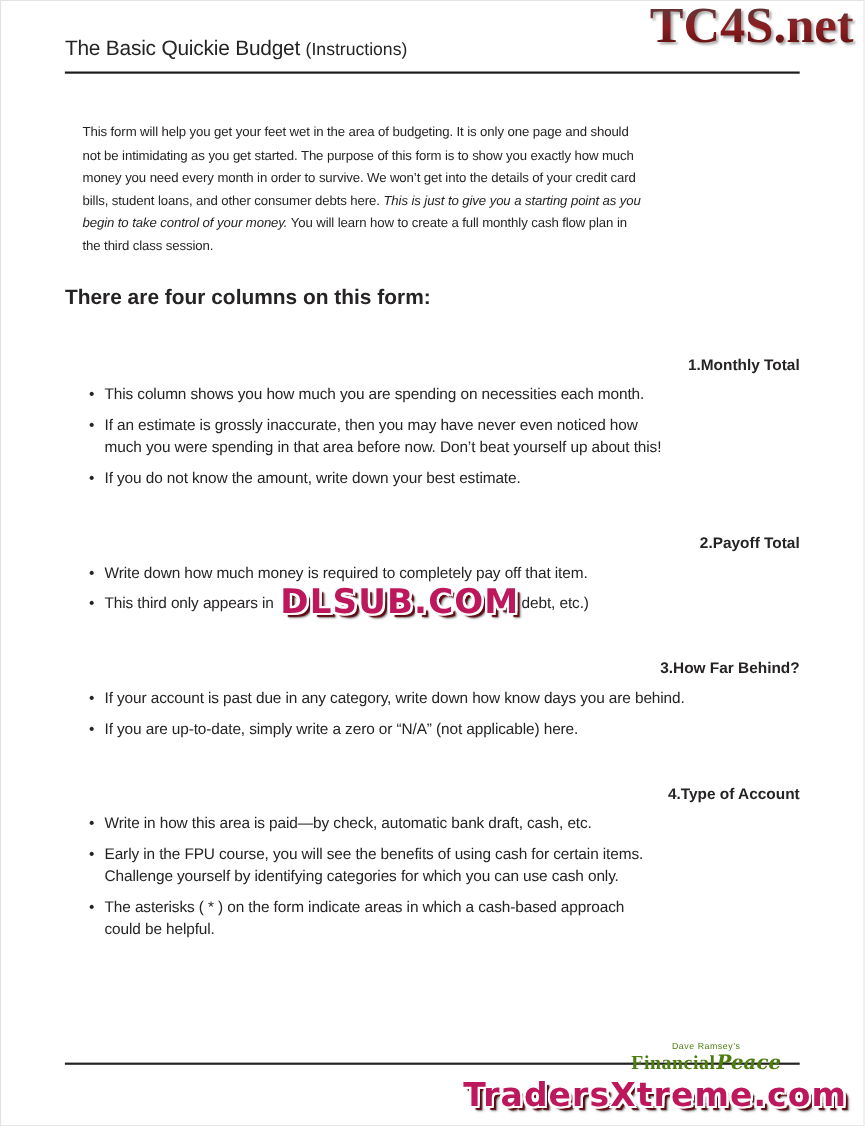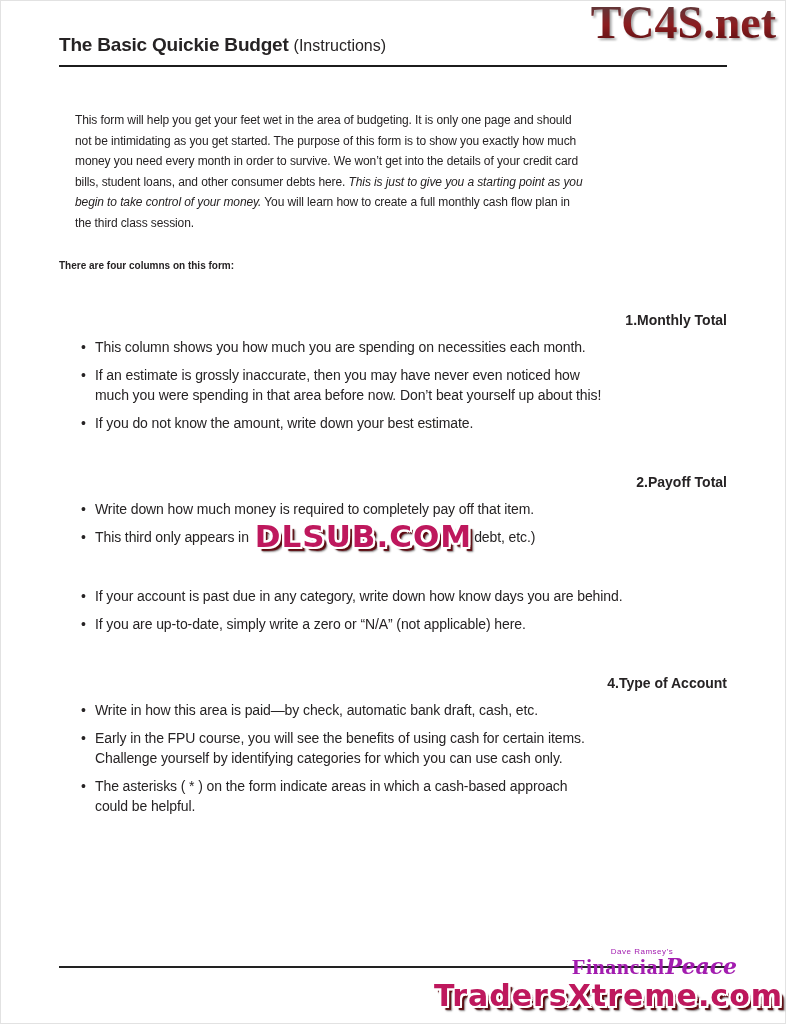--- a/index.html
+++ b/index.html
@@ -7,28 +7,28 @@
     position:relative; width:786px; height:1024px; margin:0 auto;
     background:#ffffff; overflow:hidden;
     box-shadow: inset 0 0 0 1px #e2e2e2;
     font-family:"Liberation Sans", sans-serif;
     color:#262324;
   }
   .content { position:absolute; left:59px; top:0; width:668px; }
 
   
   .title-row { margin-top:33px; line-height:24px; }
-  .doc-title { font-size:19px; font-weight:bold; letter-spacing:-0.2px; }
+  .doc-title { font-size:19px; font-weight:normal; letter-spacing:-0.2px; }
   .doc-subtitle { font-size:16px; font-weight:normal; margin-left:5px; }
   .title-rule { border:0; border-top:2px solid #1c1c1c; margin:7px 0 0 0; }
 
   
   .intro { margin:43px 0 0 16px; font-size:12px; line-height:20.5px; letter-spacing:-0.1px; white-space:pre-line; }
   .intro em { font-style:italic; }
-  .cols-heading { margin:27px 0 0 0; font-size:10px; font-weight:bold; }
+  .cols-heading { margin:27px 0 0 0; font-size:19px; font-weight:bold; }
 
   .section { margin-top:39px; }
   .sec-head { font-weight:bold; font-size:14px; line-height:20px;text-align:right; }
   .sec-num { display:inline-block; width:21px; }
   .bullet { position:relative; padding-left:36px; margin-top:7px; font-size:14px; line-height:20.5px; letter-spacing:-0.1px; }
   .bullet::before { content:"\2022"; position:absolute; left:22px; top:0; }
   .btext { white-space:pre-line;text-align:center; }
 
   
   .wm-outline {
@@ -43,27 +43,27 @@
     position:absolute; top:-4px; right:10px;
     font-family:"Liberation Serif", serif; font-weight:bold; font-size:46px; letter-spacing:0px;
     background:linear-gradient(180deg, #4a4446 0%, #8c1d20 55%, #4e0c0e 100%);
     -webkit-background-clip:text; background-clip:text; color:transparent;
     filter:drop-shadow(2px 2px 1px rgba(90,90,90,0.55));
   }
   .wm-center {
     display:inline-block; font-size:31px; line-height:30px;
     margin:-9px 2px -9px 6px; vertical-align:middle; transform:translateY(-2px);
   }
-  .wm-bottom { position:absolute; top:979px; right:3px; font-size:30px; line-height:34px; }
+  .wm-bottom { position:absolute; top:979px; right:16px; font-size:30px; line-height:34px; }
 
   
   .footer-rule { position:absolute; left:59px; width:668px; top:958px; border:0; border-top:2px solid #222; }
-  .brand { position:absolute; top:947px; left:572px; width:140px; text-align:center; color:#a21caf; }
+  .brand { position:absolute; top:947px; left:572px; width:140px; text-align:center; color:#4d7c0f; }
   .brand-small { font-size:8px; letter-spacing:0.5px; line-height:9px; }
-  .brand-main { font-size:22px; line-height:20px; white-space:nowrap; }
+  .brand-main { font-size:18px; line-height:20px; white-space:nowrap; }
   .brand-serif { font-family:"Liberation Serif", serif; font-weight:bold; letter-spacing:0.5px; }
   .brand-script { font-family:"DejaVu Serif", serif; font-style:italic; font-weight:bold; margin-left:1px; }
 </style>
 </head>
 <body>
 
 <div class="page">
 
   <div class="wm-top">TC4S.net</div>
 
@@ -97,20 +97,23 @@
       <div class="sec-head">
         <span class="sec-num">2.</span><span class="sec-title">Payoff Total</span>
       </div>
       <div class="bullet"><span class="btext">Write down how much money is required to completely pay off that item.</span></div>
       <div class="bullet">
         <span class="btext">This third only appears in</span><span class="wm-outline wm-center">DLSUB.COM</span><span class="btext">debt, etc.)</span>
       </div>
     </section>
 
     <section class="section">
+      <div class="sec-head">
+        <span class="sec-num">3.</span><span class="sec-title">How Far Behind?</span>
+      </div>
       <div class="bullet"><span class="btext">If your account is past due in any category, write down how know days you are behind.</span></div>
       <div class="bullet"><span class="btext">If you are up-to-date, simply write a zero or “N/A” (not applicable) here.</span></div>
     </section>
 
     <section class="section">
       <div class="sec-head">
         <span class="sec-num">4.</span><span class="sec-title">Type of Account</span>
       </div>
       <div class="bullet"><span class="btext">Write in how this area is paid—by check, automatic bank draft, cash, etc.</span></div>
       <div class="bullet"><span class="btext">Early in the FPU course, you will see the benefits of using cash for certain items.

